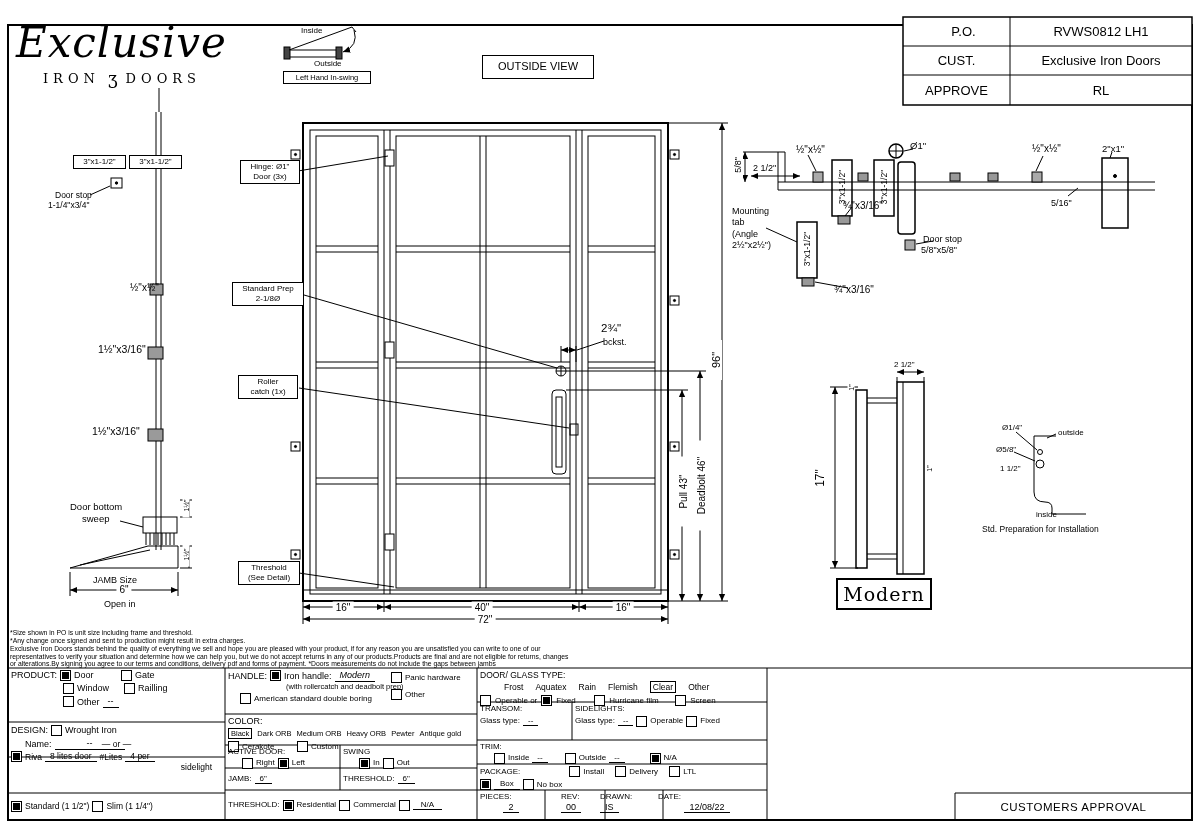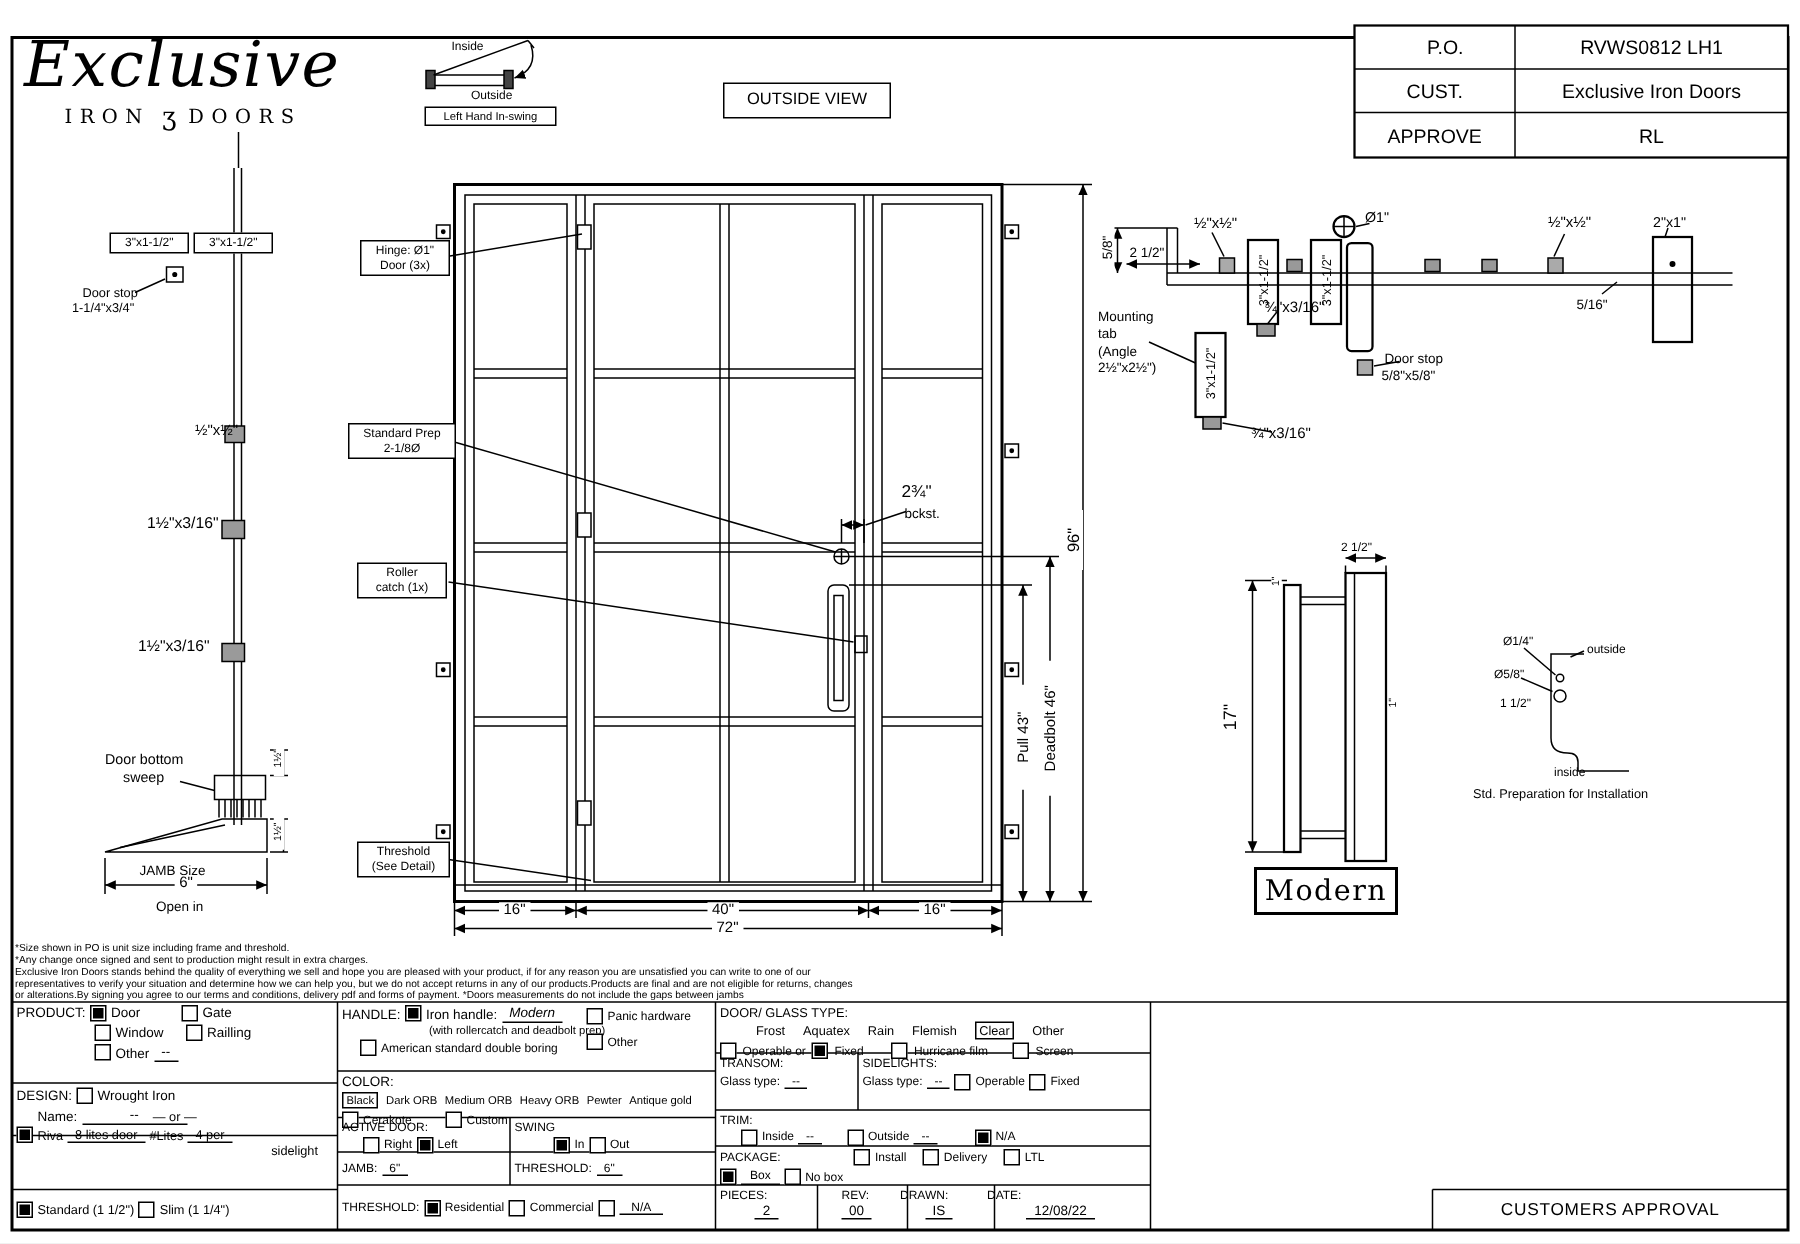--- a/index.html
+++ b/index.html
@@ -458,21 +458,21 @@
   <div style="margin-top:0">ACTIVE DOOR:</div>
   <div class="row" style="margin-left:14px;margin-top:1px">
     <span class="cb"></span>
     <span>Right</span>
     <span class="cb on"></span>
     <span>Left</span>
   </div>
 </div>
 <div class="cell" style="left:340px;top:745px;width:137px;height:23px;font-size:8px">
   <div style="margin-top:0">SWING</div>
-  <div class="row" style="margin-left:26px;margin-top:1px">
+  <div class="row" style="margin-left:16px;margin-top:1px">
     <span class="cb on"></span>
     <span>In</span>
     <span class="cb"></span>
     <span>Out</span>
   </div>
 </div>
 
 <div class="cell" style="left:225px;top:768px;width:115px;height:22px;display:flex;align-items:center">
   <div class="row" style="margin-top:0;font-size:8px">
     <span>JAMB:</span>
@@ -577,21 +577,21 @@
   <div style="width:68px;padding:2px 3px;box-sizing:border-box">
     <div style="font-size:8px">PIECES:</div>
     <div style="text-align:center"><span class="uv">2</span></div>
   </div>
   <div style="width:52px;padding:2px 16px;box-sizing:border-box">
     <div style="font-size:8px">REV:</div>
     <div style="text-align:center"><span class="uv">00</span></div>
   </div>
   <div style="width:58px;padding:2px 3px;box-sizing:border-box">
     <div style="font-size:8px">DRAWN:</div>
-    <div style="text-align:center"><span class="uv">IS</span></div>
+    <div style="text-align:left"><span class="uv">IS</span></div>
   </div>
   <div style="width:104px;padding:2px 3px;box-sizing:border-box">
     <div style="font-size:8px">DATE:</div>
     <div style="text-align:center"><span class="uv">12/08/22</span></div>
   </div>
 </div>
 
 <div class="approval">CUSTOMERS APPROVAL</div>
 
 </div>

